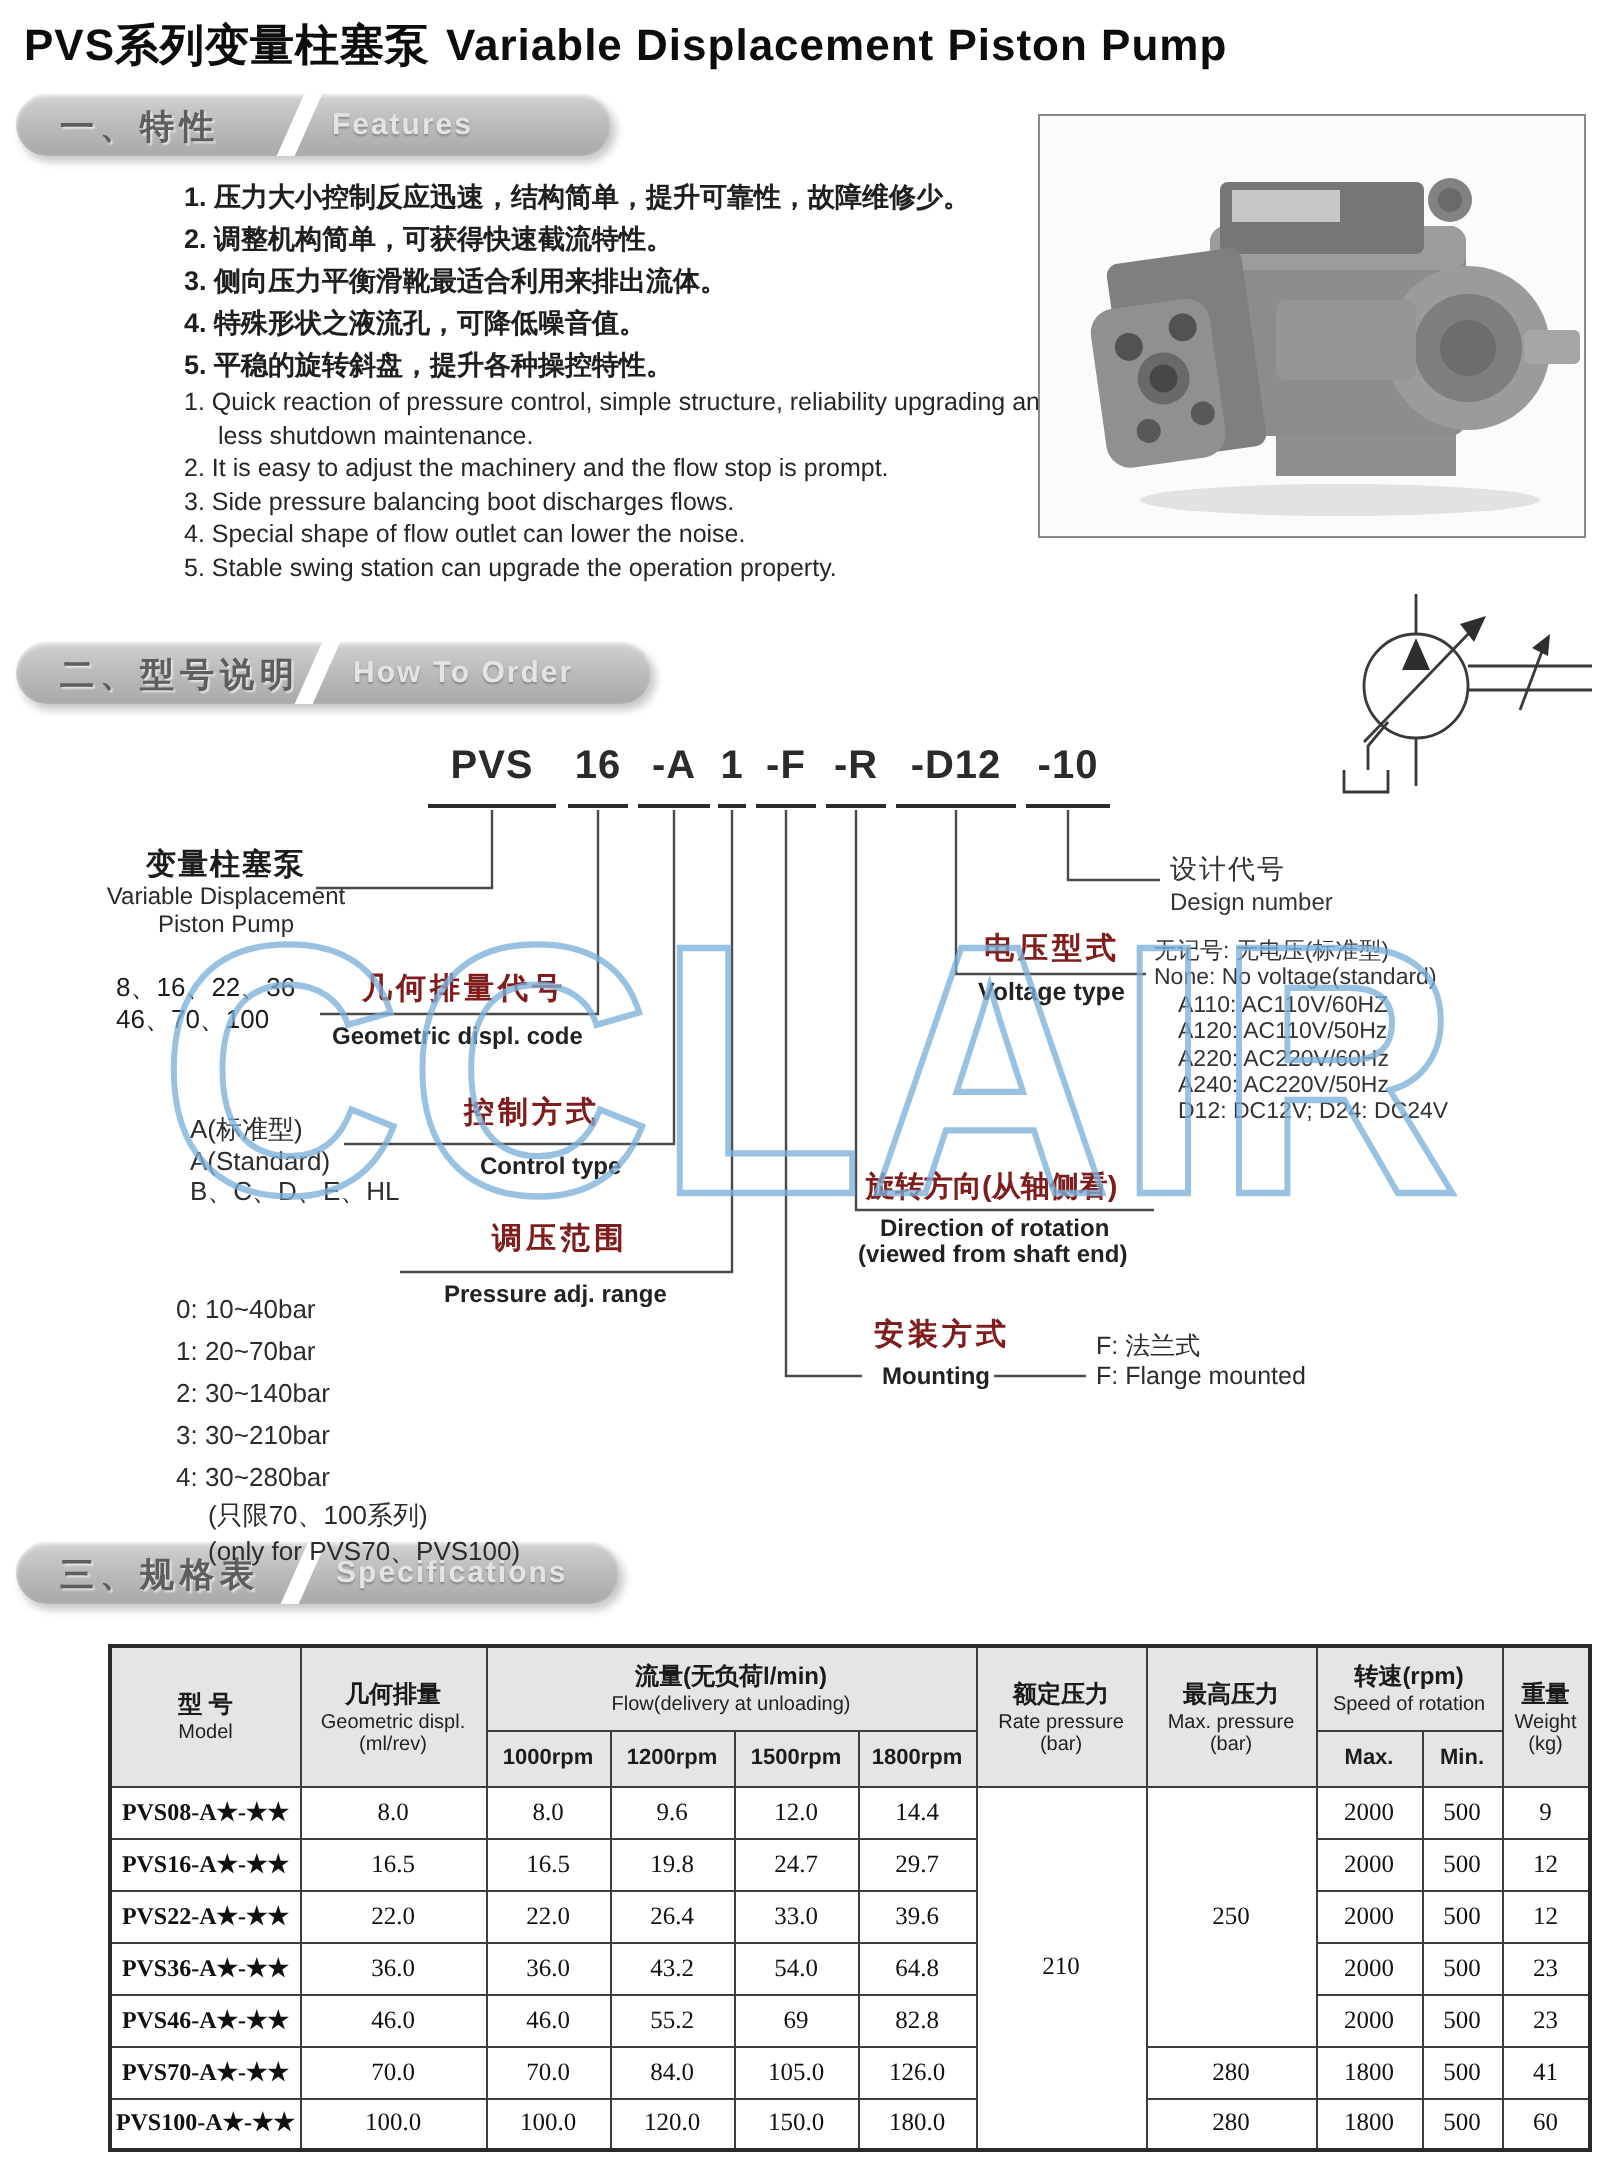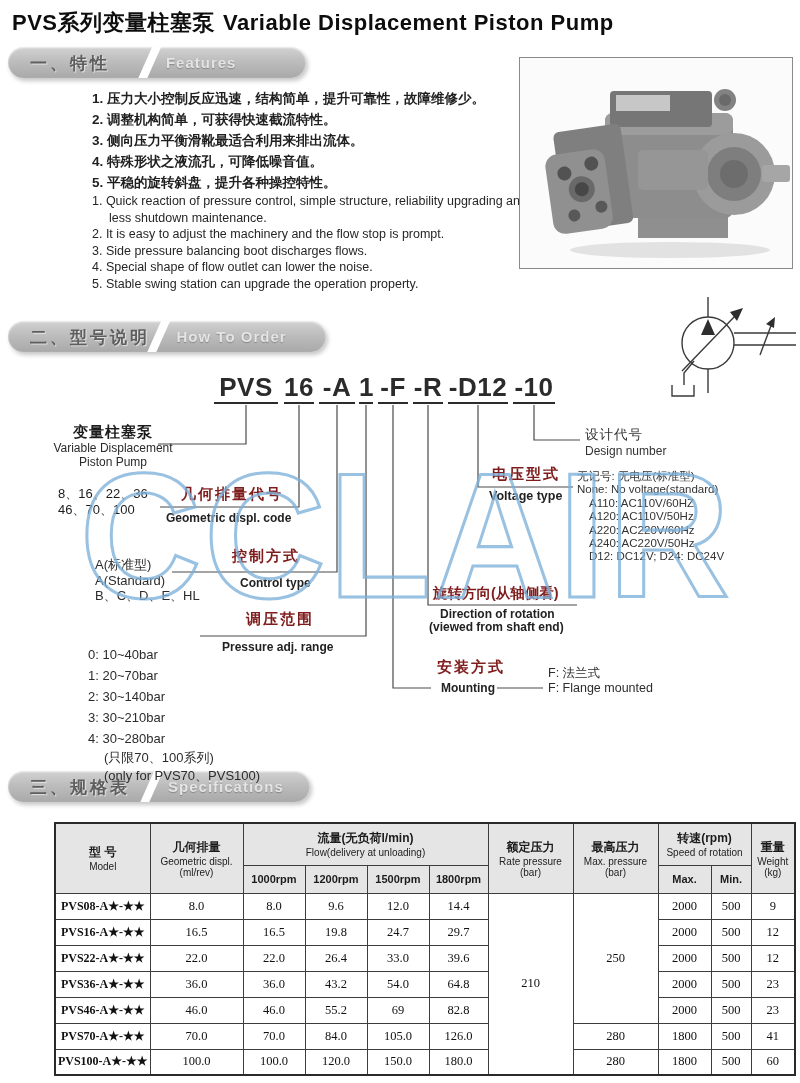--- a/index.html
+++ b/index.html
@@ -22,21 +22,21 @@
               text-shadow:0 1px 1px rgba(90,90,90,0.5); }
 
   
   .feat-zh { left:92px; top:88px; width:435px; list-style:none; font-size:13.5px; font-weight:600; line-height:21px; color:#1f1f1f; }
   .feat-en { left:92px; top:193px; width:445px; list-style:none; font-size:12.5px; line-height:16.5px; color:#262626; }
   .feat-en li { padding-left:17px; text-indent:-17px; }
 
   .photo-frame { left:519px; top:57px; width:274px; height:212px; border:1px solid #8a8a8a; background:#fbfbfb; }
 
   
-  .mc { top:372px; height:32px; font-size:26px; font-weight:bold; color:#2b2b2b; text-align:center;
+  .mc { top:372px; height:32px; font-size:20px; font-weight:bold; color:#2b2b2b; text-align:center;
         border-bottom:2px solid #2b2b2b; letter-spacing:0.5px; z-index:2; }
 
   
   .lbl-zh { font-weight:bold; color:#7f1d1d; letter-spacing:2px; font-size:15px; z-index:2; }
   .lbl-en { font-weight:bold; color:#222222; font-size:12px; z-index:2; }
   .vals  { list-style:none; color:#2c2c2c; z-index:2; }
 
   .pump-label { left:38px; top:423px; width:150px; text-align:center; z-index:2; }
   .pump-label .zh { font-size:15px; font-weight:bold; letter-spacing:1px; }
   .pump-label .en { font-size:12px; line-height:13.5px; color:#2a2a2a; }

